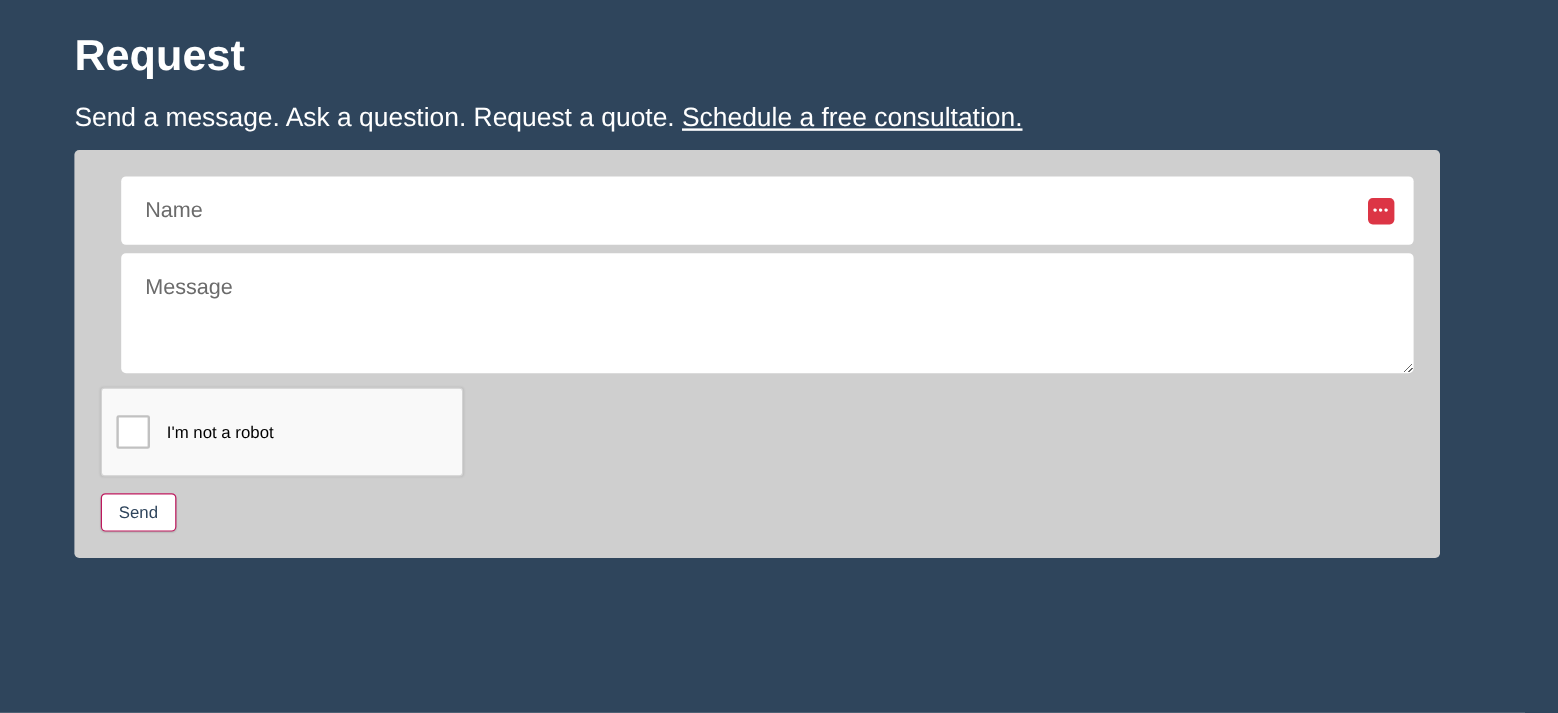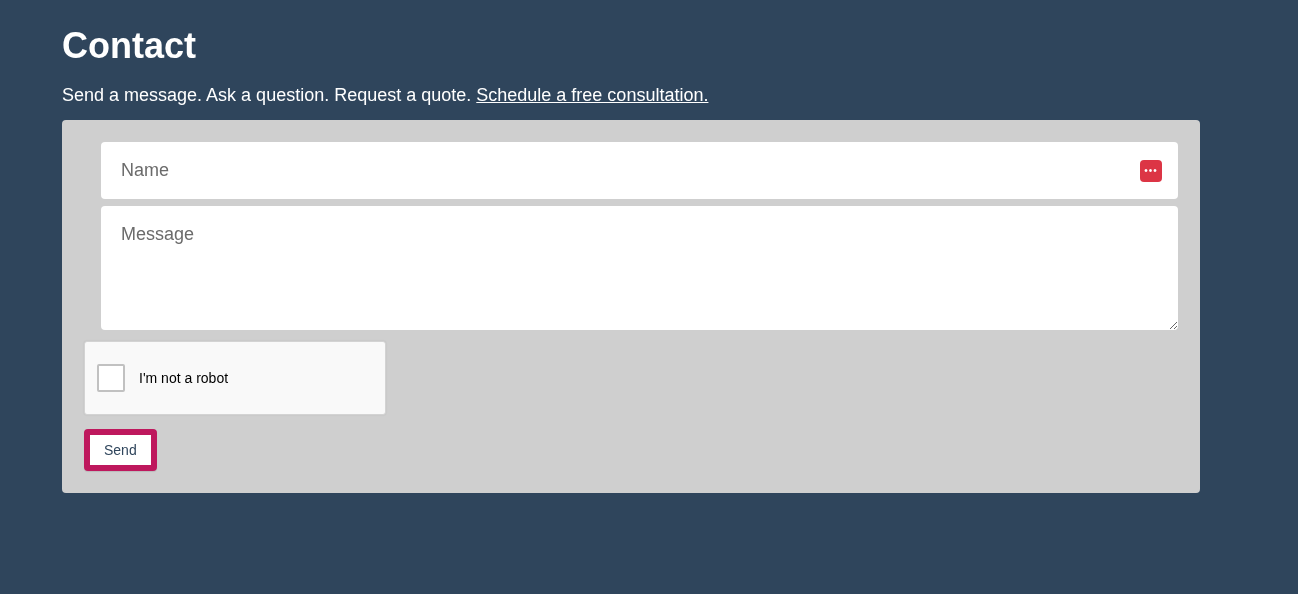--- a/index.html
+++ b/index.html
@@ -15,21 +15,21 @@
       padding: 25px 62px;
     }
     .page-title {
       color: #ffffff;
       font-size: 36px;
       font-weight: 700;
       margin-bottom: 18px;
     }
     .intro-text {
       color: #ffffff;
-      font-size: 18px;
+      font-size: 22px;
       margin-bottom: 14px;
     }
     .intro-link {
       color: #ffffff;
       text-decoration: underline;
       cursor: pointer;
     }
     .form-container {
       background-color: #cfcfcf;
       border-radius: 4px;
@@ -54,21 +54,21 @@
       color: #6b6b6b;
     }
     .text-area {
       width: 100%;
       padding: 18px 20px;
       font-size: 18px;
       border: none;
       border-radius: 4px;
       background-color: #ffffff;
       font-family: inherit;
-      height: 124px;
+      height: 100px;
       resize: vertical;
     }
     .text-area::placeholder {
       color: #6b6b6b;
     }
     .password-badge {
       position: absolute;
       right: 16px;
       top: 50%;
       transform: translateY(-50%);
@@ -131,32 +131,32 @@
       line-height: 1.2;
     }
     .recaptcha-links {
       font-size: 8px;
       color: #555555;
       line-height: 1.2;
     }
     .send-button {
       background-color: #ffffff;
       color: #2f455c;
-      border: 6px solid #be185d;
+      border: 1px solid #be185d;
       border-radius: 4px;
       padding: 7px 14px;
       font-size: 14px;
       cursor: pointer;
       box-shadow: 0 1px 1px rgba(0,0,0,0.1);
     }
   </style>
 </head>
 <body>
 
-<h1 class="page-title">Contact</h1>
+<h1 class="page-title">Request</h1>
 
 <p class="intro-text">
   <span>Send a message. Ask a question. Request a quote. </span><a class="intro-link">Schedule a free consultation.</a>
 </p>
 
 <div class="form-container">
   <div class="input-wrapper">
     <input type="text" class="text-input" placeholder="Name" style="">
     <div class="password-badge">
       <span class="password-badge-dots">•••</span>

